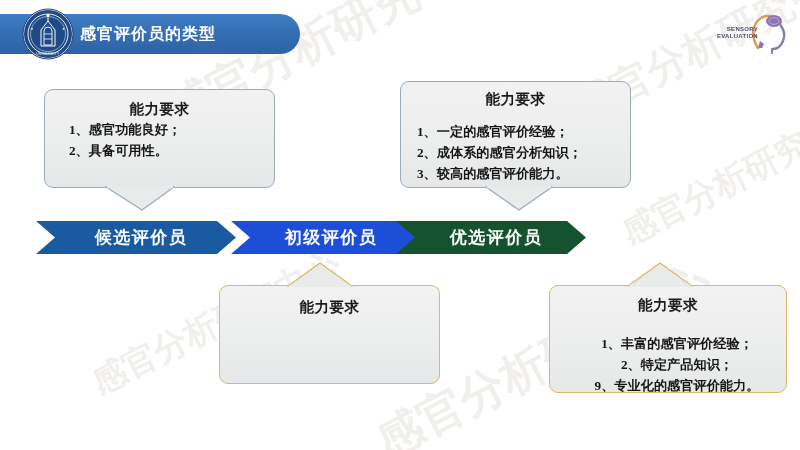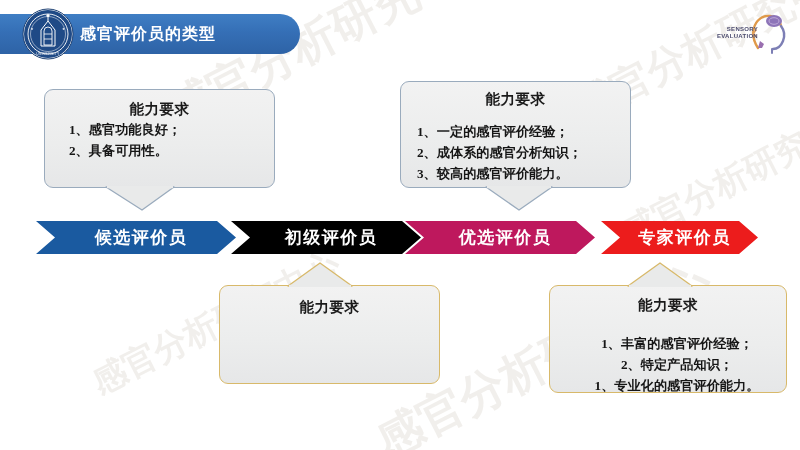--- a/index.html
+++ b/index.html
@@ -185,34 +185,30 @@
   <div id="se-logo-text"><span>SENSORY</span>
 <span>EVALUATION</span></div>
 
   <div id="chevron-band">
 
     <div class="chev" style="left:0px; width:200px; background:#1a5aa0;
                 clip-path: polygon(0 0, 181px 0, 200px 50%, 181px 100%, 0 100%, 19px 50%);">
       <span class="chev-label">候选评价员</span>
     </div>
 
-    <div class="chev" style="left:195px; width:190px; background:#000000;
+    <div class="chev" style="left:195px; width:190px; background:#1d4ed8;
                 clip-path: polygon(0 0, 171px 0, 190px 50%, 171px 100%, 0 100%, 19px 50%);">
       <span class="chev-label">初级评价员</span>
     </div>
 
-    <div class="chev" style="left:369px; width:190px; background:#be185d;
+    <div class="chev" style="left:360px; width:190px; background:#14532d;
                 clip-path: polygon(0 0, 171px 0, 190px 50%, 171px 100%, 0 100%, 19px 50%);">
       <span class="chev-label">优选评价员</span>
     </div>
 
-    <div class="chev" style="left:565px; width:157px; background:#ec1c1c;
-                clip-path: polygon(0 0, 138px 0, 157px 50%, 138px 100%, 0 100%, 19px 50%);">
-      <span class="chev-label">专家评价员</span>
-    </div>
   </div>
 
   <div class="callout blue" style="left:44px; top:89px; width:231px; height:99px; padding:10px 0 0 0;">
     <div class="callout-title">能力要求</div>
     <ul class="callout-list" style="padding-left:24px;">
       <li>1、感官功能良好；</li>
       <li>2、具备可用性。</li>
     </ul>
   </div>
   <svg class="tail" style="left:105px; top:186px;" width="70" height="26" viewBox="0 0 70 26">
@@ -239,21 +235,21 @@
   <svg class="tail" style="left:287px; top:262px;" width="66" height="25" viewBox="0 0 66 25">
     <path d="M1 24 L33 1 L65 24 Z" fill="#e9eaea" stroke="#d8b96a" stroke-width="1.3" stroke-linejoin="round"></path>
     <path d="M2 24 L64 24" stroke="#e9eaea" stroke-width="2.4"></path>
   </svg>
 
   <div class="callout gold" style="left:549px; top:285px; width:238px; height:108px; padding:10px 0 0 0;">
     <div class="callout-title">能力要求</div>
     <ul class="callout-list" style="padding-left:18px; margin-top:18px;text-align:center;">
       <li>1、丰富的感官评价经验；</li>
       <li>2、特定产品知识；</li>
-      <li>1、专业化的感官评价能力。</li>
+      <li>9、专业化的感官评价能力。</li>
     </ul>
   </div>
   <svg class="tail" style="left:627px; top:262px;" width="66" height="25" viewBox="0 0 66 25">
     <path d="M1 24 L33 1 L65 24 Z" fill="#e9eaea" stroke="#d8b96a" stroke-width="1.3" stroke-linejoin="round"></path>
     <path d="M2 24 L64 24" stroke="#e9eaea" stroke-width="2.4"></path>
   </svg>
 
 </div>
 
 </body></html>

